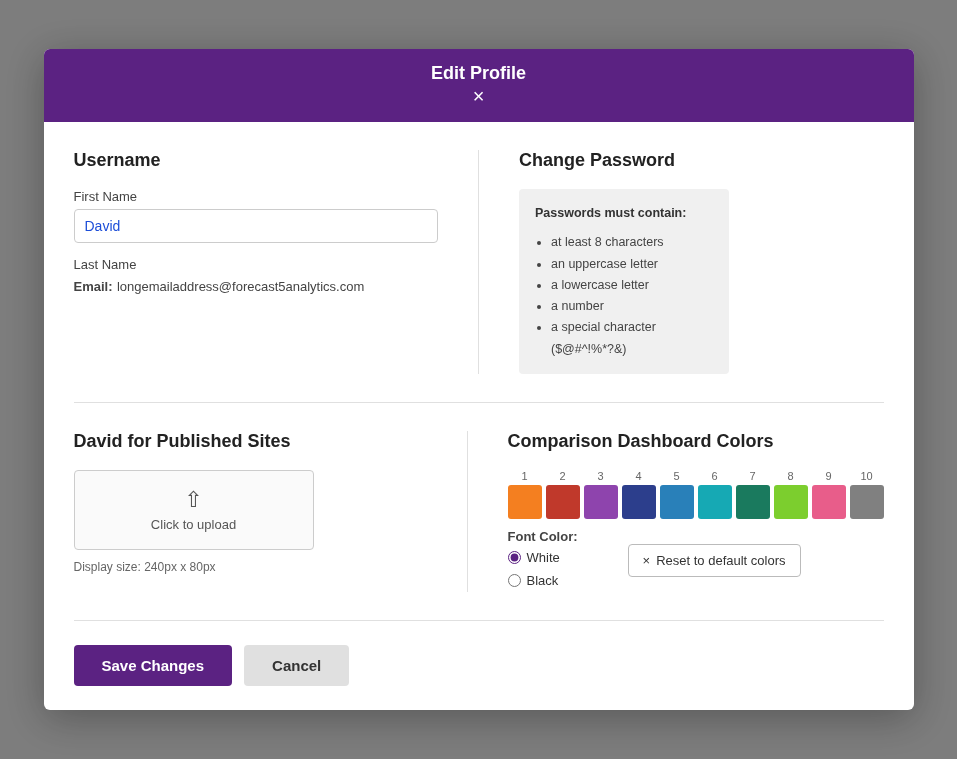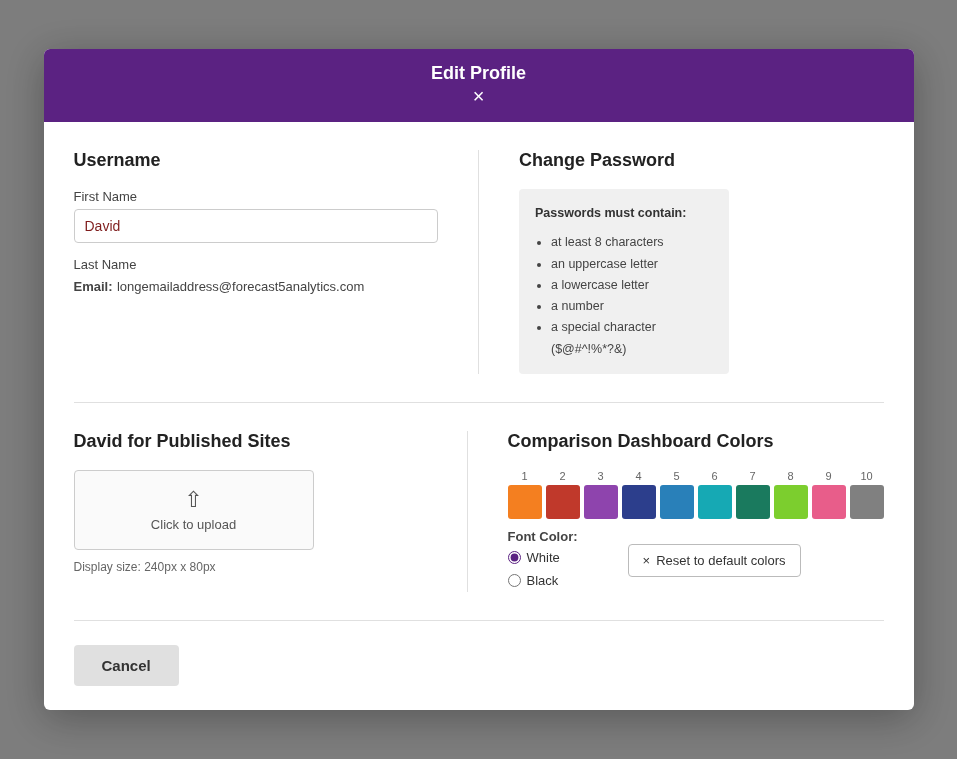--- a/index.html
+++ b/index.html
@@ -78,21 +78,21 @@
       font-size: 13px;
       color: #444;
       margin-bottom: 5px;
     }
     .text-input {
       width: 100%;
       padding: 8px 10px;
       border: 1px solid #ccc;
       border-radius: 4px;
       font-size: 14px;
-      color: #7f1d1d;
+      color: #1d4ed8;
       margin-bottom: 14px;
     }
     .email-block {
       margin-top: 4px;
     }
     .email-label {
       font-size: 13px;
       color: #444;
       font-weight: 600;
     }
@@ -371,18 +371,19 @@
             </div>
             <button class="reset-btn">
               <span>×</span>
               <span>Reset to default colors</span>
             </button>
           </div>
         </div>
       </div>
 
       <div class="footer-buttons">
+        <button class="save-btn">Save Changes</button>
         <button class="cancel-btn">Cancel</button>
       </div>
 
     </div>
   </div>
 </div>
 
 </body></html>

